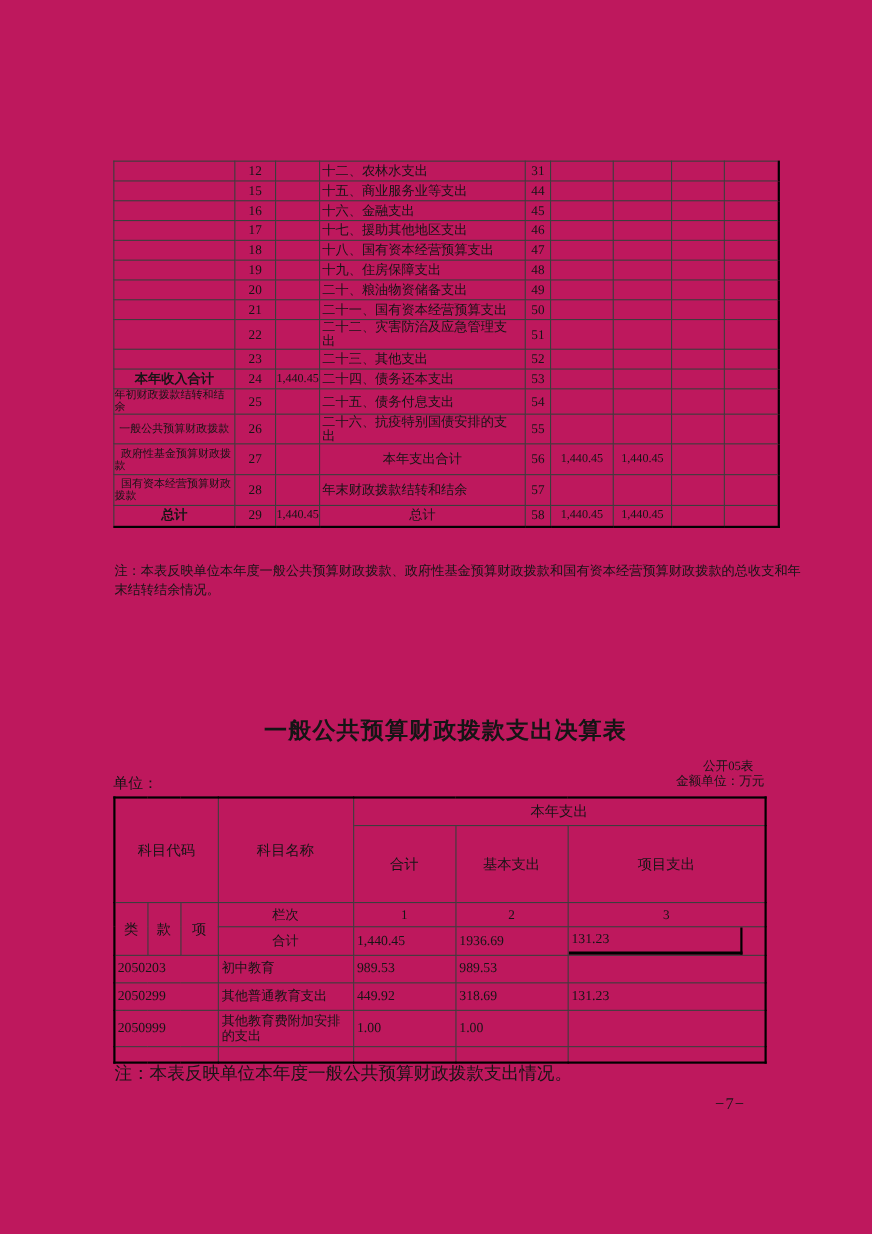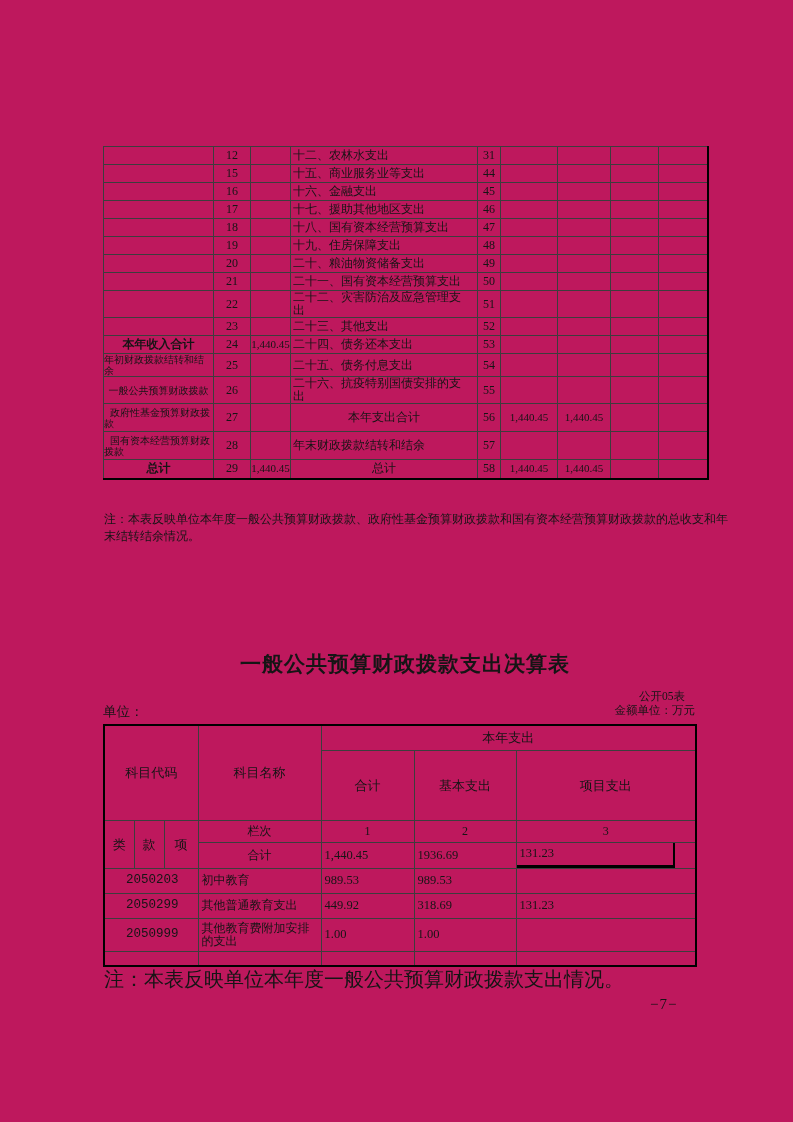--- a/index.html
+++ b/index.html
@@ -49,32 +49,32 @@
   #form05{position:absolute;left:93px;top:689px;width:592px;text-align:right;font-size:11.5px;}
   #unitline{
     position:absolute;left:103px;top:703px;width:592px;height:20px;
     display:flex;justify-content:space-between;align-items:flex-start;
   }
   #unitline .u-left{font-size:13.5px;}
   #unitline .u-right{font-size:11.5px;}
   
   #table2{position:absolute;left:103px;top:724px;border:2px solid #000;}
   #table2 .hd{font-size:13px;}
-  #table2 .code{text-align:center;padding-left:2px;font-size:12.5px;font-family:Liberation Mono, monospace;}
+  #table2 .code{text-align:left;padding-left:2px;font-size:12.5px;}
   #table2 .name{text-align:left;padding-left:3px;padding-right:2px;}
   #table2 .val{text-align:left;padding-left:3px;font-size:12.5px;}
   #table2 .proj-cell{position:relative;padding:0;}
   #table2 .proj-inner{
     position:absolute;left:0;top:0;bottom:0;width:158px;
     border-right:2px solid #000;border-bottom:3px solid #000;
     display:flex;align-items:center;box-sizing:border-box;
   }
   #table2 .proj-inner span{padding-left:3px;font-size:12.5px;}
   
-  #note2{position:absolute;left:104px;top:966px;font-size:20px;}
+  #note2{position:absolute;left:104px;top:966px;font-size:16px;}
   #pageno{position:absolute;left:650px;top:996px;font-size:15px;letter-spacing:1px;}
 </style>
 </head>
 <body>
 
 <div id="page">
 
   <table id="table1">
     <colgroup>
       <col style="width:110px">

